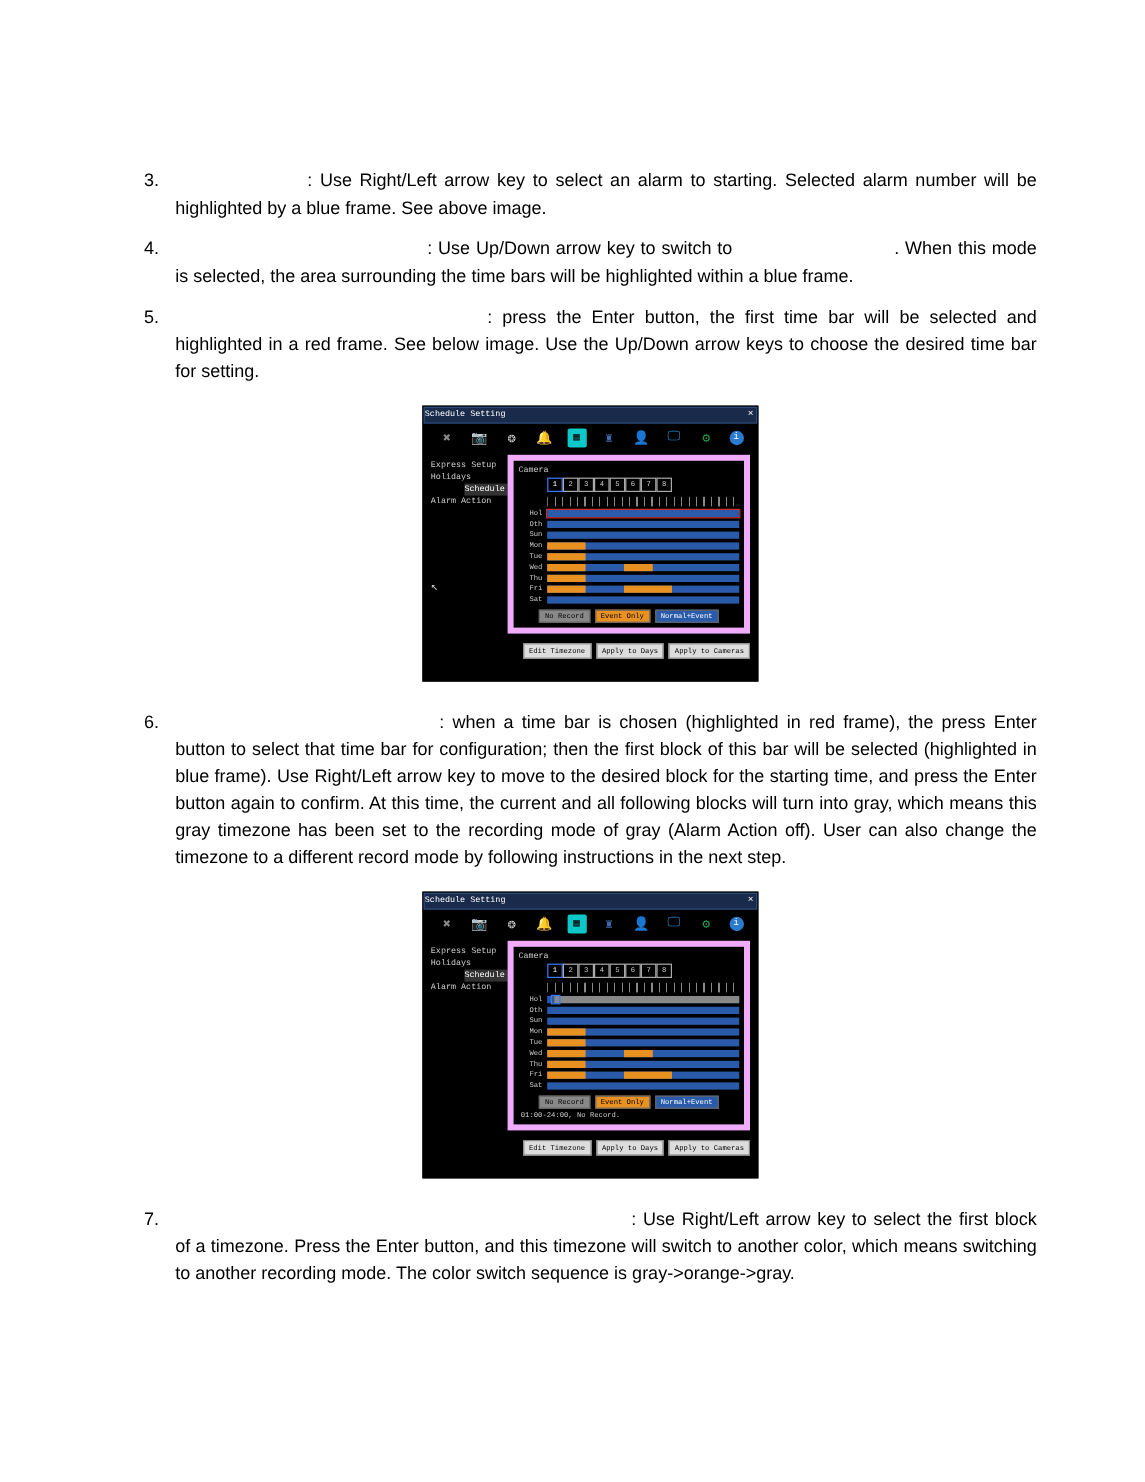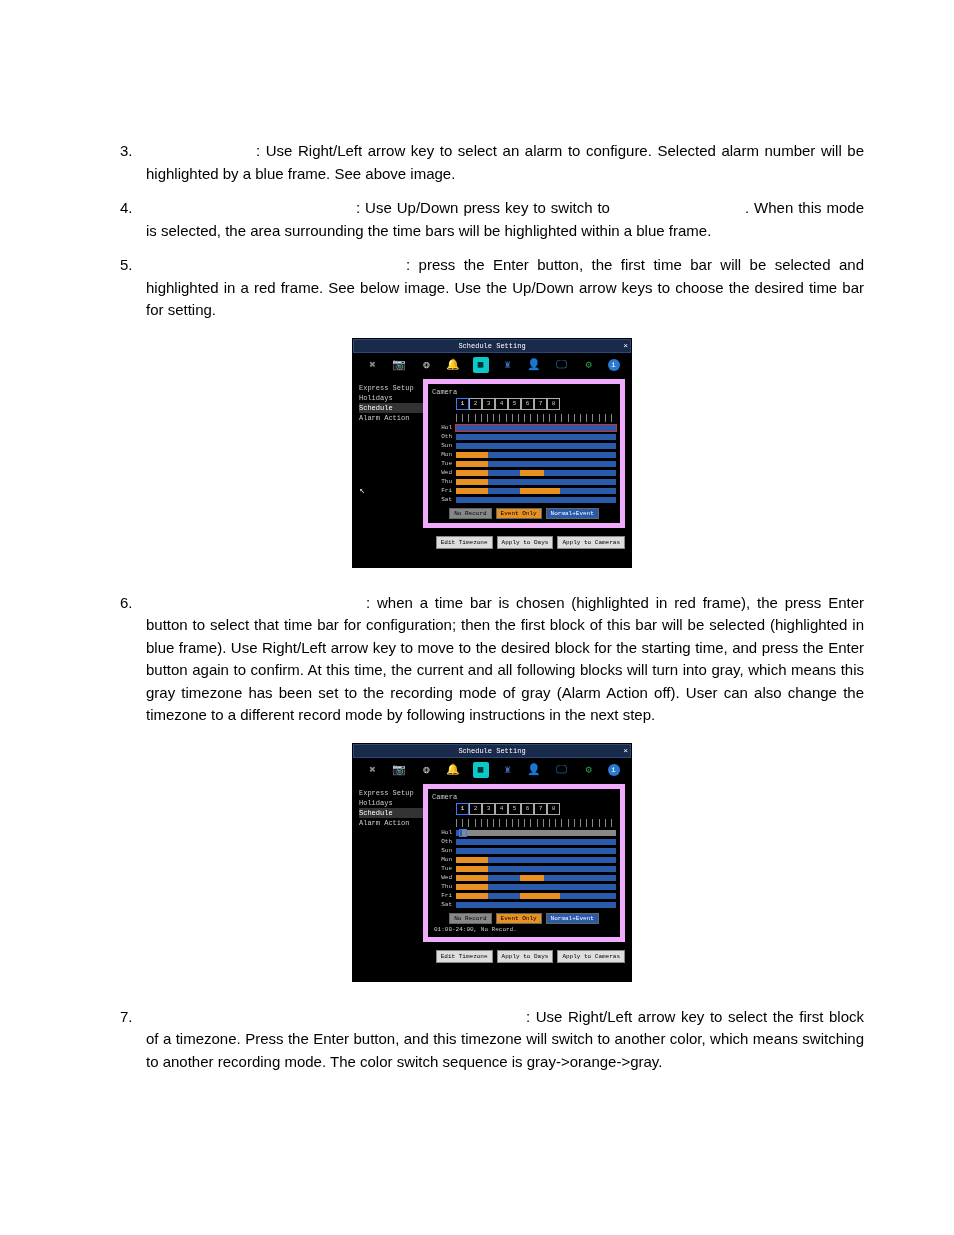--- a/index.html
+++ b/index.html
@@ -38,21 +38,21 @@
     background: #000;
     border: 1px solid #000;
     font-family: "Courier New", monospace;
     font-size: 7px;
     color: #ddd;
     position: relative;
   }
   .dvr-titlebar {
     background: #1a2a4a;
     color: #fff;
-    text-align: center;
+    text-align: left;
     font-size: 7px;
     padding: 2px 0;
     position: relative;
     border: 1px solid #2a4a7a;
   }
   .dvr-close {
     position: absolute;
     right: 2px; top: 1px;
     color: #fff;
     font-size: 8px;
@@ -80,21 +80,21 @@
   .ic-gear  { color:#2a9a4a; }
   .ic-info  { background:#2a7ad0; border-radius:50%; color:#fff; width:12px; height:12px; font-size:8px; }
   .dvr-body { display:flex; padding: 2px 6px 4px 6px; }
   .dvr-side {
     width: 64px;
     font-size: 7px;
     color: #ccc;
     padding-top: 4px;
   }
   .dvr-side div { padding: 1px 0; }
-  .dvr-side .sel { background:#333; color:#fff; }
+  .dvr-side .sel { background:#333; color:#fff;margin-left:28px; }
   .dvr-main { flex:1; border:5px solid #f0abfc; padding:4px; }
   .cam-label { color:#ccc; font-size:7px; margin-bottom:2px; }
   .cam-row {
     display:flex; gap:0;
     margin: 0 0 4px 24px;
   }
   .cam-cell {
     width:11px; height:10px; border:1px solid #aaa;
     display:flex; align-items:center; justify-content:center;
     font-size:6px; color:#ccc;
@@ -146,28 +146,28 @@
   .pagefoot span { border-bottom:1px solid #000; padding:0 4px;}
 </style>
 </head>
 <body>
 
 <div class="page">
 
   <div class="item">
     <div class="num">3.</div>
     <div class="body">
-      <span style="display:inline-block; width:110px;"></span><span>: Use Right/Left arrow key to select an alarm to configure. Selected alarm number will be highlighted by a blue frame. See above image.</span>
+      <span style="display:inline-block; width:110px;"></span><span>: Use Right/Left arrow key to select an alarm to starting. Selected alarm number will be highlighted by a blue frame. See above image.</span>
     </div>
   </div>
 
   <div class="item">
     <div class="num">4.</div>
     <div class="body">
-      <span style="display:inline-block; width:210px;"></span><span>: Use Up/Down press key to switch to </span><span style="display:inline-block; width:130px;"></span><span>. When this mode is selected, the area surrounding the time bars will be highlighted within a blue frame.</span>
+      <span style="display:inline-block; width:210px;"></span><span>: Use Up/Down arrow key to switch to </span><span style="display:inline-block; width:130px;"></span><span>. When this mode is selected, the area surrounding the time bars will be highlighted within a blue frame.</span>
     </div>
   </div>
 
   <div class="item">
     <div class="num">5.</div>
     <div class="body">
       <span style="display:inline-block; width:260px;"></span><span>: press the Enter button, the first time bar will be selected and highlighted in a red frame. See below image. Use the Up/Down arrow keys to choose the desired time bar for setting.</span>
     </div>
   </div>
 

